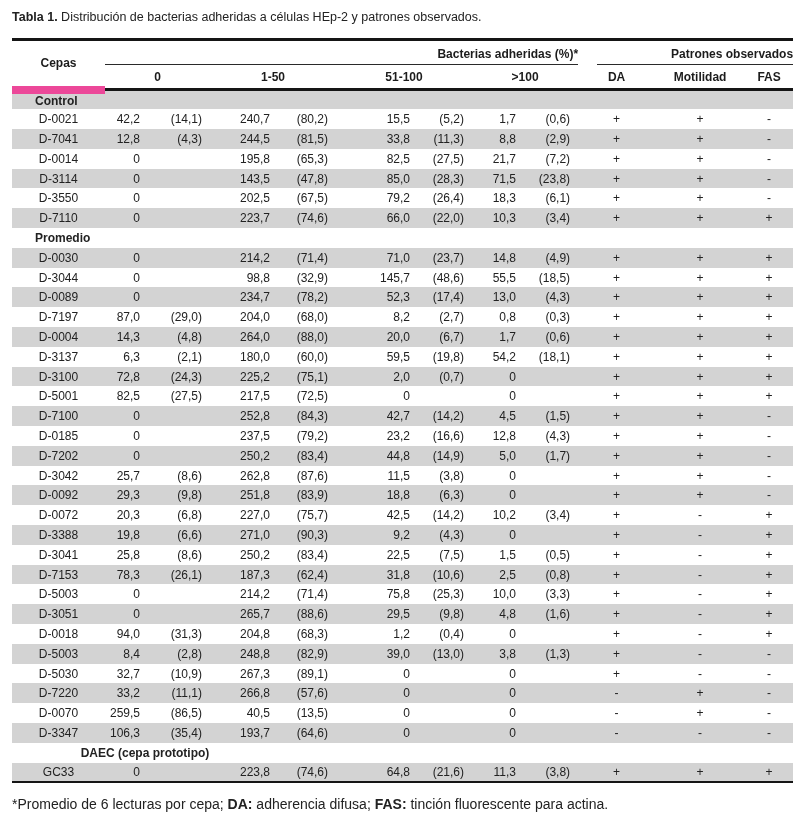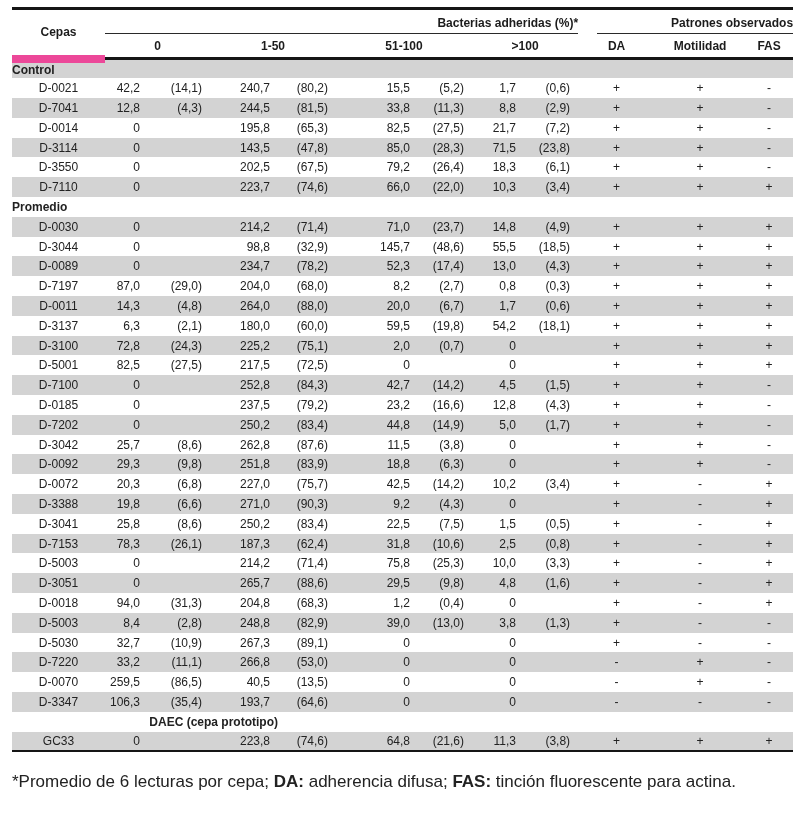--- a/index.html
+++ b/index.html
@@ -59,34 +59,37 @@
     height: 19.8px;
     padding: 0;
     vertical-align: middle;
     color: #222;
   }
   tr.gray { background: var(--stripe, #d3d3d3); }
   td.cepa  { text-align: center; }
   td.num   { text-align: right; padding-right: 8px; }
   td.paren { text-align: right; padding-right: 8px; }
   td.sym   { text-align: center; }
-  td.section-label { font-weight: bold; text-align: left; }
-  td.section-label.centered { text-align: right; padding-left: 0; }
+  td.section-label { font-weight: bold; text-align: left; padding-left: 23px; }
+  td.section-label.centered { text-align: center; padding-left: 0; }
 
   .footnote {
-    margin-top: 20px;
-    font-size: 17px;
+    margin-top: 13px;
+    font-size: 14px;
     color: #222;
   }
 </style>
 </head>
 <body style="--stripe: #d3d3d3;">
 
 <div class="page">
 
+  <div class="title">
+    <span class="b">Tabla 1.</span><span> Distribución de bacterias adheridas a células HEp-2 y patrones observados.</span>
+  </div>
 
   <table class="data-table">
     <colgroup>
       <col style="width:93px">
         <col style="width:43px">
         <col style="width:62px">
       <col style="width:68px">
         <col style="width:58px">
         <col style="width:82px">
       <col style="width:54px">
@@ -257,21 +260,21 @@
           <td class="paren">(68,0)</td>
           <td class="num">8,2</td>
           <td class="paren">(2,7)</td>
           <td class="num">0,8</td>
           <td class="paren">(0,3)</td>
           <td class="sym">+</td>
           <td class="sym">+</td>
           <td class="sym">+</td>
         </tr>
         <tr class="gray">
-          <td class="cepa">D-0011</td>
+          <td class="cepa">D-0004</td>
           <td class="num">14,3</td>
           <td class="paren">(4,8)</td>
           <td class="num">264,0</td>
           <td class="paren">(88,0)</td>
           <td class="num">20,0</td>
           <td class="paren">(6,7)</td>
           <td class="num">1,7</td>
           <td class="paren">(0,6)</td>
           <td class="sym">+</td>
           <td class="sym">+</td>
@@ -513,21 +516,21 @@
           <td class="paren"></td>
           <td class="sym">+</td>
           <td class="sym">-</td>
           <td class="sym">-</td>
         </tr>
         <tr class="gray">
           <td class="cepa">D-7220</td>
           <td class="num">33,2</td>
           <td class="paren">(11,1)</td>
           <td class="num">266,8</td>
-          <td class="paren">(53,0)</td>
+          <td class="paren">(57,6)</td>
           <td class="num">0</td>
           <td class="paren"></td>
           <td class="num">0</td>
           <td class="paren"></td>
           <td class="sym">-</td>
           <td class="sym">+</td>
           <td class="sym">-</td>
         </tr>
         <tr>
           <td class="cepa">D-0070</td>

